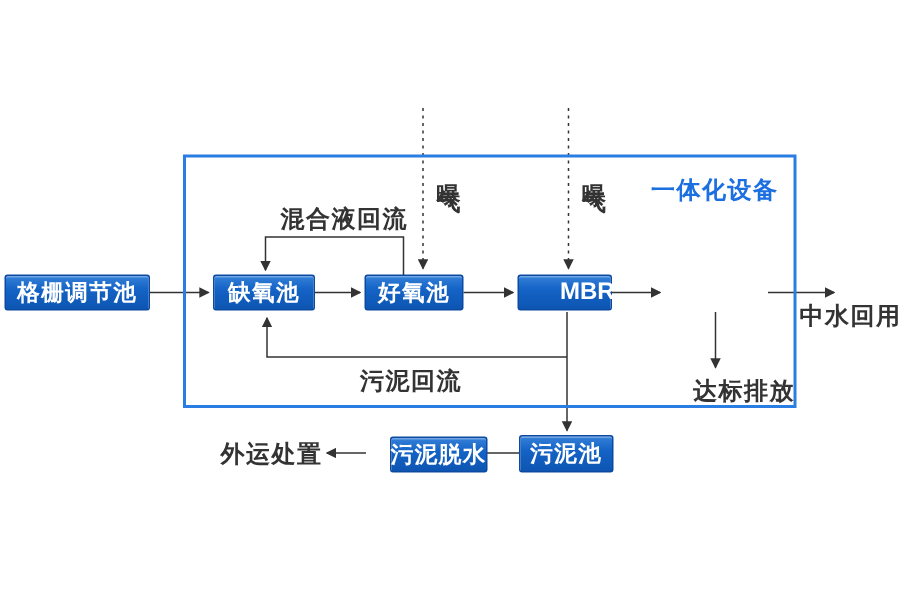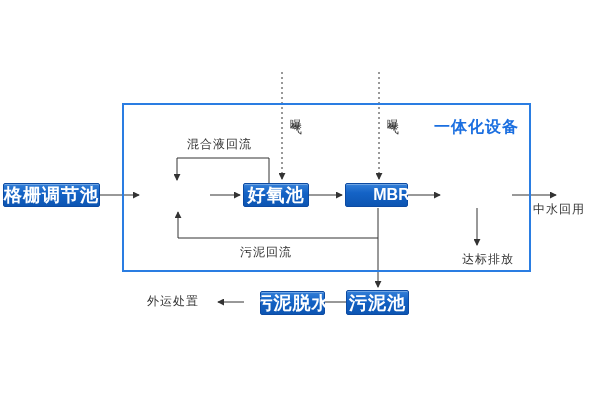--- a/index.html
+++ b/index.html
@@ -11,28 +11,28 @@
   .container-box{
     position:absolute;left:122px;top:103px;width:409px;height:169px;
     border:2px solid #2a7de2;box-sizing:border-box;background:transparent;
   }
   .container-label{
     position:absolute;left:434px;top:117px;width:90px;
     color:#1b6fe0;font-size:16px;font-weight:700;letter-spacing:1px;white-space:nowrap;
   }
   .node{
     position:absolute;display:flex;align-items:center;justify-content:center;
-    color:#fff;font-weight:700;font-size:18px;letter-spacing:1px;white-space:nowrap;
+    color:#fff;font-weight:700;font-size:15px;letter-spacing:1px;white-space:nowrap;
     background:linear-gradient(180deg,#3580d8 0%,#1463c6 40%,#0d55b2 100%);
     border:1px solid #0c4aa2;border-radius:2px;box-sizing:border-box;
     box-shadow:inset 0 1px 0 rgba(255,255,255,.3);
   }
   .node.latin{font-size:16px;letter-spacing:0;}
   .flow-label{
-    position:absolute;color:#333;font-size:12px;font-weight:400;
+    position:absolute;color:#333;font-size:16px;font-weight:700;
     letter-spacing:1px;white-space:nowrap;
   }
   .v-label{
     writing-mode:vertical-rl;text-orientation:upright;letter-spacing:4px;
   }
 </style>
 </head>
 <body>
 
 <div class="stage">
@@ -57,20 +57,21 @@
       <path d="M244,302 H218" marker-end="url(#arr)"></path>
       <path d="M282,72 V179" stroke-dasharray="2 3" marker-end="url(#arr)"></path>
       <path d="M379,72 V179" stroke-dasharray="2 3" marker-end="url(#arr)"></path>
     </g>
   </svg>
 
   <div class="container-box"></div>
   <div class="container-label">一体化设备</div>
 
   <div class="node" style="left:3px;top:183px;width:97px;height:24px;">格栅调节池</div>
+  <div class="node" style="left:142px;top:183px;width:68px;height:24px;">缺氧池</div>
   <div class="node" style="left:243px;top:183px;width:66px;height:24px;">好氧池</div>
   <div class="node latin" style="left:345px;top:183px;width:63px;height:24px;padding-left:30px;">MBR</div>
   <div class="node" style="left:346px;top:290px;width:63px;height:25px;">污泥池</div>
   <div class="node" style="left:260px;top:291px;width:65px;height:24px;">污泥脱水</div>
 
   <div class="flow-label" style="left:187px;top:136px;">混合液回流</div>
   <div class="flow-label" style="left:240px;top:244px;">污泥回流</div>
   <div class="flow-label v-label" style="left:287px;top:109px;">曝气</div>
   <div class="flow-label v-label" style="left:384px;top:109px;">曝气</div>
   <div class="flow-label" style="left:533px;top:201px;">中水回用</div>

